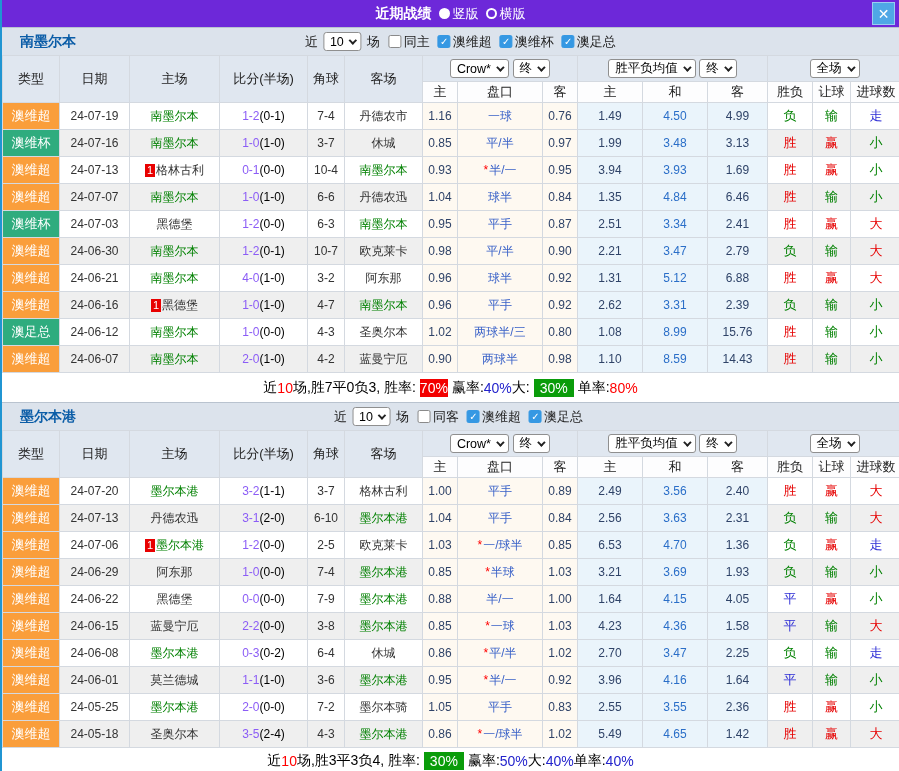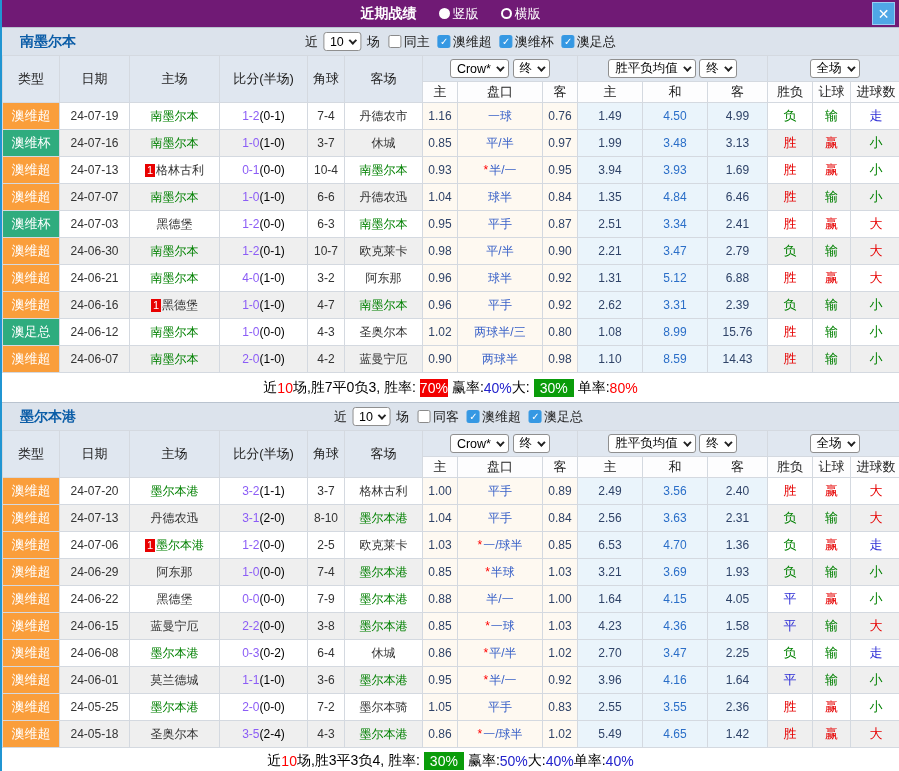--- a/index.html
+++ b/index.html
@@ -1,20 +1,20 @@
 <!DOCTYPE html>
 <html><head>
 <meta charset="utf-8">
 <style>
   * { margin:0; padding:0; box-sizing:border-box; }
   body { font-family:"Liberation Sans","DejaVu Sans",sans-serif; background:#fff; }
   .frame { width:899px; height:771px; border-left:2px solid #2095D2; background:#fff; overflow:hidden; }
 
   
-  .titlebar { height:27px; background:#701a75; position:relative; display:flex; align-items:center; justify-content:center; gap:22px; color:#fff; }
+  .titlebar { height:27px; background:#6d28d9; position:relative; display:flex; align-items:center; justify-content:center; gap:7px; color:#fff; }
   .title { font-weight:bold; font-size:14px; }
   .radio-item { display:inline-flex; align-items:center; gap:3px; font-size:13px; cursor:pointer; }
   .radio { width:11px; height:11px; border-radius:50%; border:2px solid #fff; display:inline-block; }
   .radio.on { background:#fff; }
   .close-btn { position:absolute; right:4px; top:2px; width:23px; height:23px; background:#4FA7E6; border:1px solid #9ACCF1; color:#fff; font-weight:bold; font-size:14px; display:flex; align-items:center; justify-content:center; cursor:pointer; }
 
   
   .section-bar { height:28px; background:#DCE3EC; border-top:1px solid #B9C3CF; position:relative; display:flex; align-items:center; }
   .team-name { color:#0B5DA7; font-weight:bold; font-size:14px; margin-left:18px; }
   .filters { position:absolute; left:50%; transform:translateX(-47%); display:flex; align-items:center; gap:4px; font-size:13px; color:#222; white-space:nowrap; }
@@ -473,21 +473,21 @@
             <td class="lblue">2.40</td>
             <td class="res r">胜</td>
             <td class="res r">赢</td>
             <td class="res r">大</td>
           </tr>
           <tr class="alt">
             <td class="league orange">澳维超</td>
             <td class="date">24-07-13</td>
             <td class="team"><span>丹德农迅</span></td>
             <td class="score"><span class="sc-main">3-1</span><span class="sc-half">(2-0)</span></td>
-            <td class="corner">8-10</td>
+            <td class="corner">6-10</td>
             <td class="team"><span class="focus">墨尔本港</span></td>
             <td class="cream">1.04</td>
             <td class="cream hcap"><span class="hc">平手</span></td>
             <td class="cream">0.84</td>
             <td class="lblue">2.56</td>
             <td class="lblue avgmid">3.63</td>
             <td class="lblue">2.31</td>
             <td class="res g">负</td>
             <td class="res g">输</td>
             <td class="res r">大</td>

